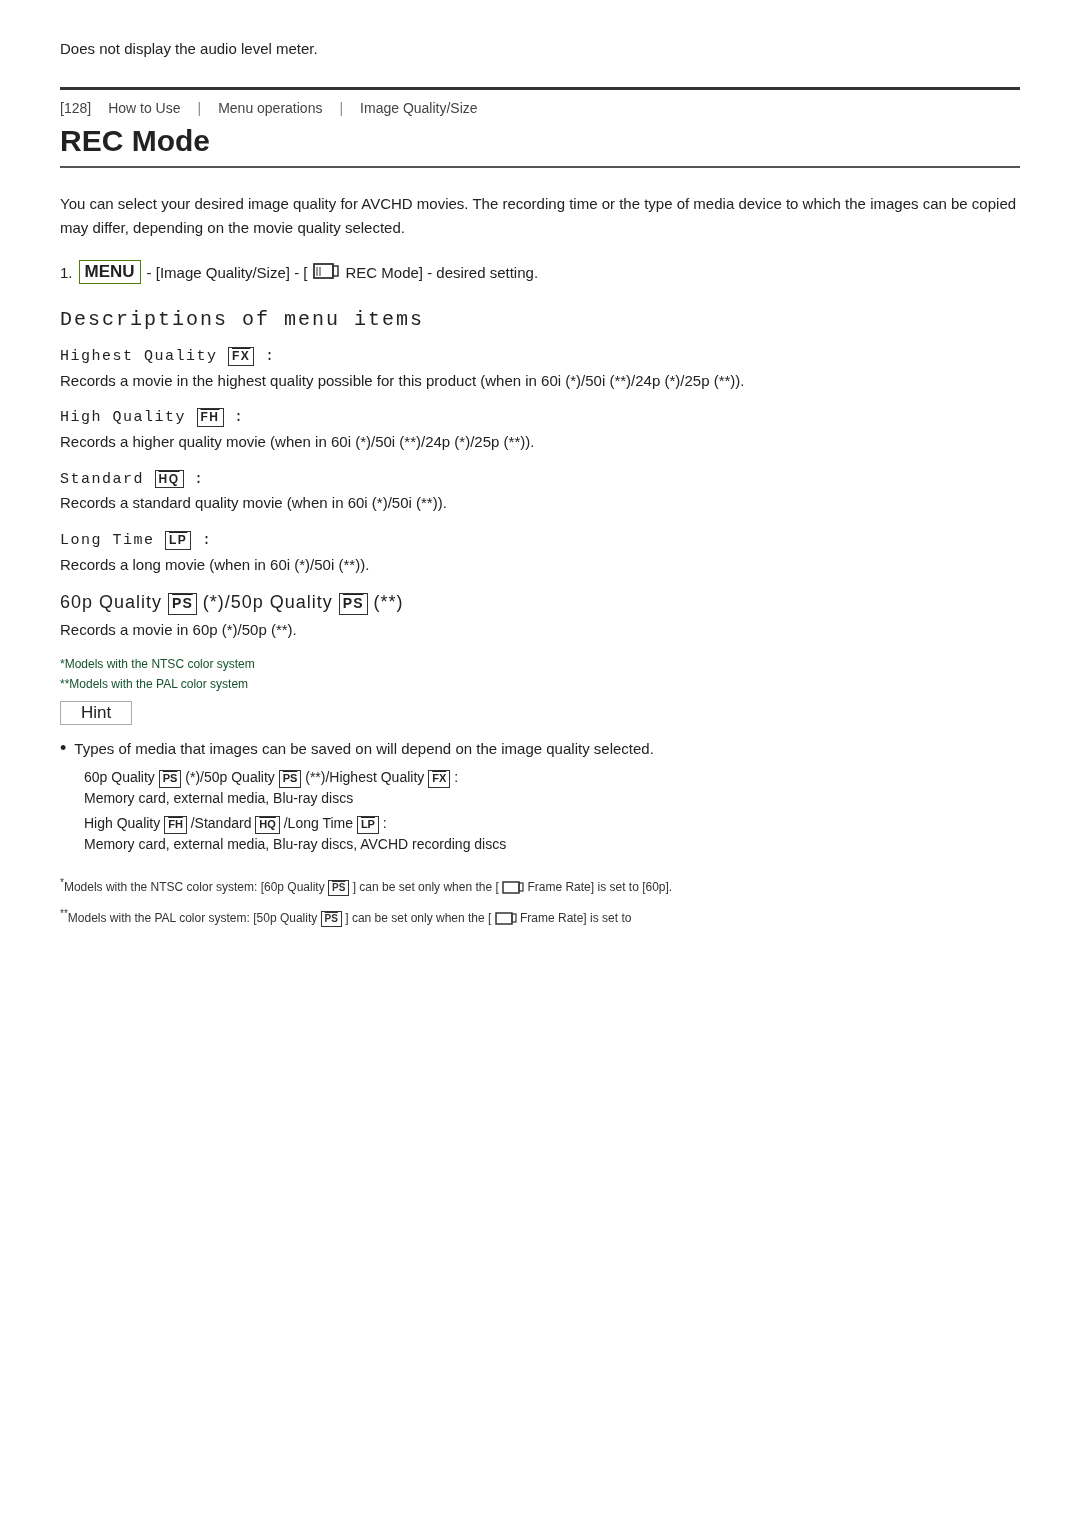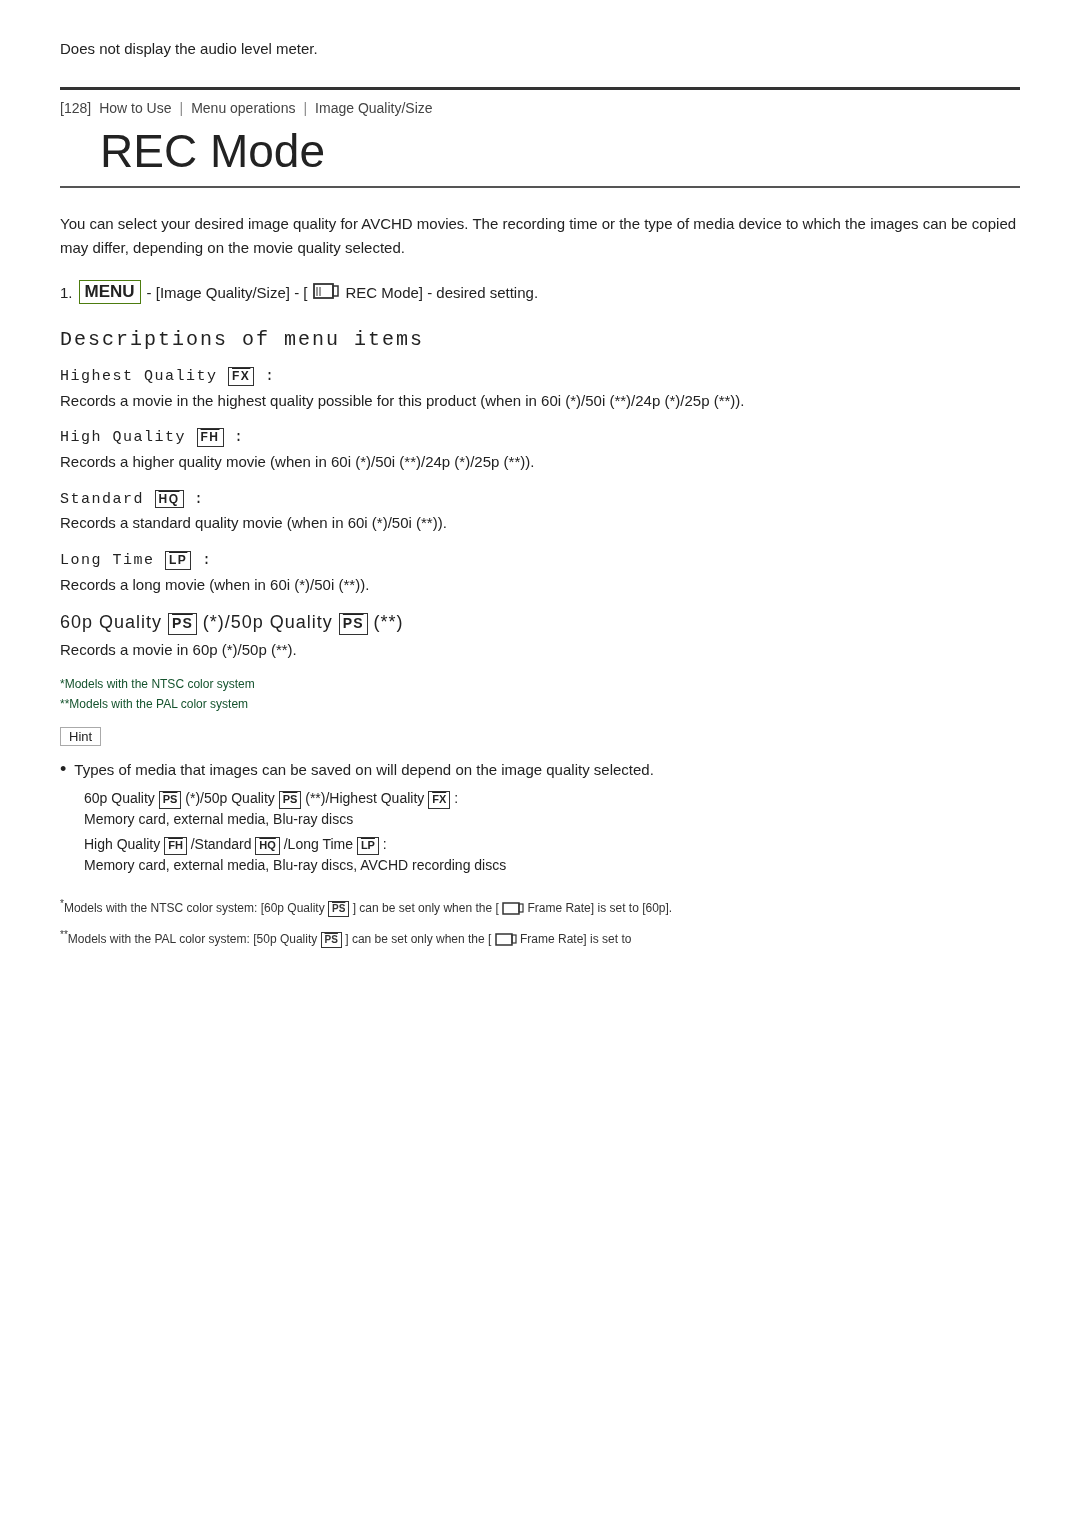--- a/index.html
+++ b/index.html
@@ -38,34 +38,33 @@
       border-top: 2px solid #555;
       margin: 8px 0 20px 0;
     }
 
     .breadcrumb {
       font-size: 14px;
       color: #444;
       margin-bottom: 8px;
       display: flex;
       align-items: center;
-      gap: 8px;
+      gap: 17px;
     }
 
     .breadcrumb-sep {
       color: #888;
       font-size: 14px;
     }
 
     .page-title {
-      font-size: 46px;
-      font-weight: normal;
+      font-size: 30px;
+      font-weight: bold;
       margin-bottom: 4px;
       letter-spacing: 0px;
-      margin-left: 40px;
     }
 
     .intro-text {
       font-size: 15px;
       line-height: 1.6;
       margin: 24px 0 20px 0;
     }
 
     .menu-step {
       font-size: 15px;
@@ -120,24 +119,24 @@
 
     .footnote-small {
       font-size: 12px;
       color: #14532d;
       margin-bottom: 6px;
     }
 
     .hint-box {
       border: 1px solid #aaa;
       display: inline-block;
-      padding: 1px 8px;
-      font-size: 13px;
+      padding: 1px 20px;
+      font-size: 17px;
       margin-bottom: 12px;
-      margin-top: 10px;
+      margin-top: 4px;
     }
 
     .hint-item {
       font-size: 15px;
       line-height: 1.6;
       margin-bottom: 6px;
       display: flex;
       gap: 8px;
     }
 

